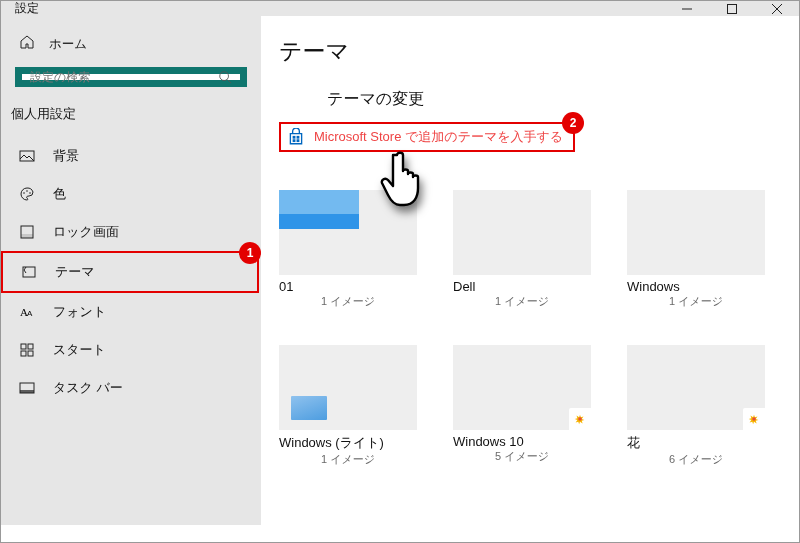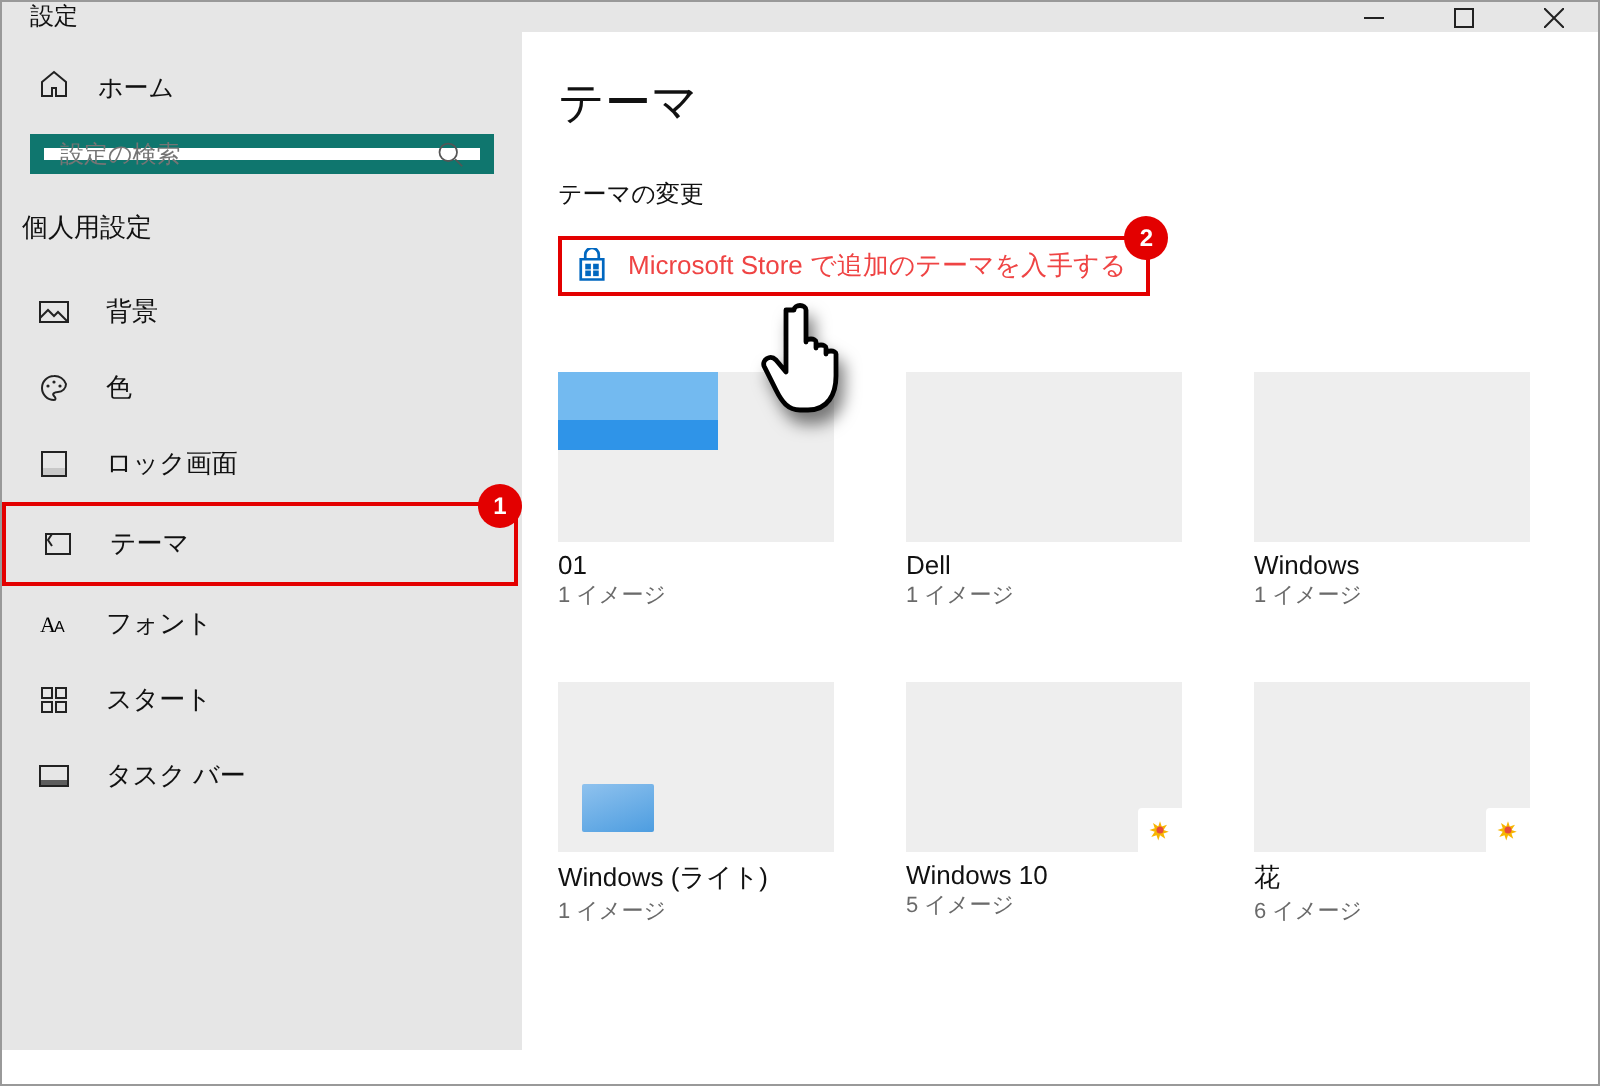--- a/index.html
+++ b/index.html
@@ -98,21 +98,21 @@
   }
   .badge-1 { top: -11px; right: -4px; }
   .badge-2 { top: -12px; right: -11px; }
   
   .main {
     flex: 1;
     padding: 20px 18px 0 18px;
     overflow: hidden;
   }
   .heading { font-size: 23px; font-weight: 400; margin-bottom: 22px; }
-  .subheading { font-size: 12px; margin-bottom: 12px; }
+  .subheading { font-size: 16px; margin-bottom: 12px; margin-left: 48px; }
   .store-link-wrap {
     position: relative;
     display: inline-flex;
     align-items: center;
     gap: 9px;
     border: 2px solid #e30000;
     padding: 4px 10px 4px 6px;
     margin-bottom: 8px;
   }
   .store-link-wrap .link-text {
@@ -141,21 +141,21 @@
     gap: 36px;
   }
   .theme .thumb {
     width: 138px;
     height: 85px;
     position: relative;
     background: #eee;
     overflow: hidden;
   }
   .theme .caption { font-size: 13px; margin-top: 4px; }
-  .theme .sub { font-size: 11px; color: #6a6a6a; }
+  .theme .sub { font-size: 11px; color: #6a6a6a; text-align: center; }
   .corner-icon {
     position: absolute;
     right: 0; bottom: 0;
     width: 22px; height: 22px;
     background: #fff;
     border-top-left-radius: 2px;
     display: flex; align-items: center; justify-content: center;
   }
   
   .thumb-plain { background: linear-gradient(160deg,#3aa0eb 0%, #1e88e0 45%, #0b71c6 100%); }

